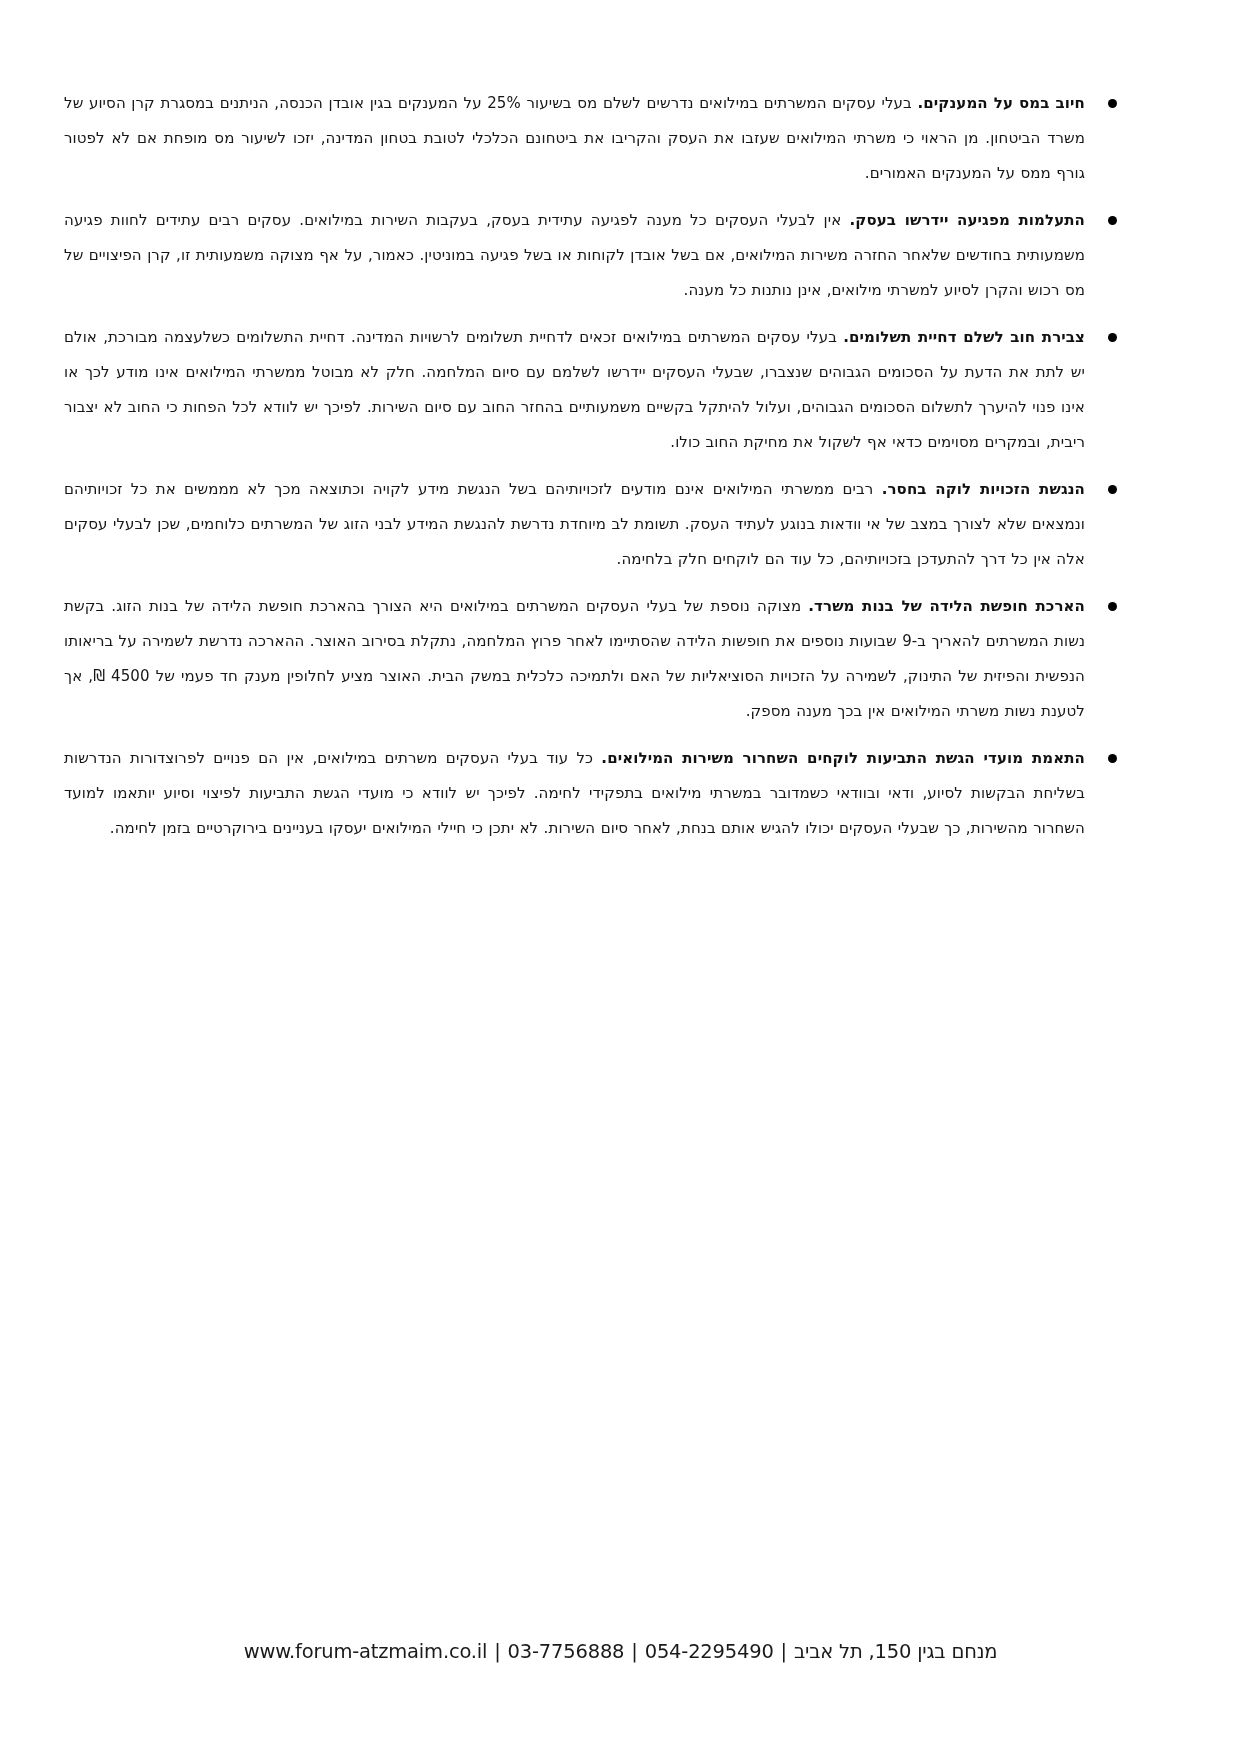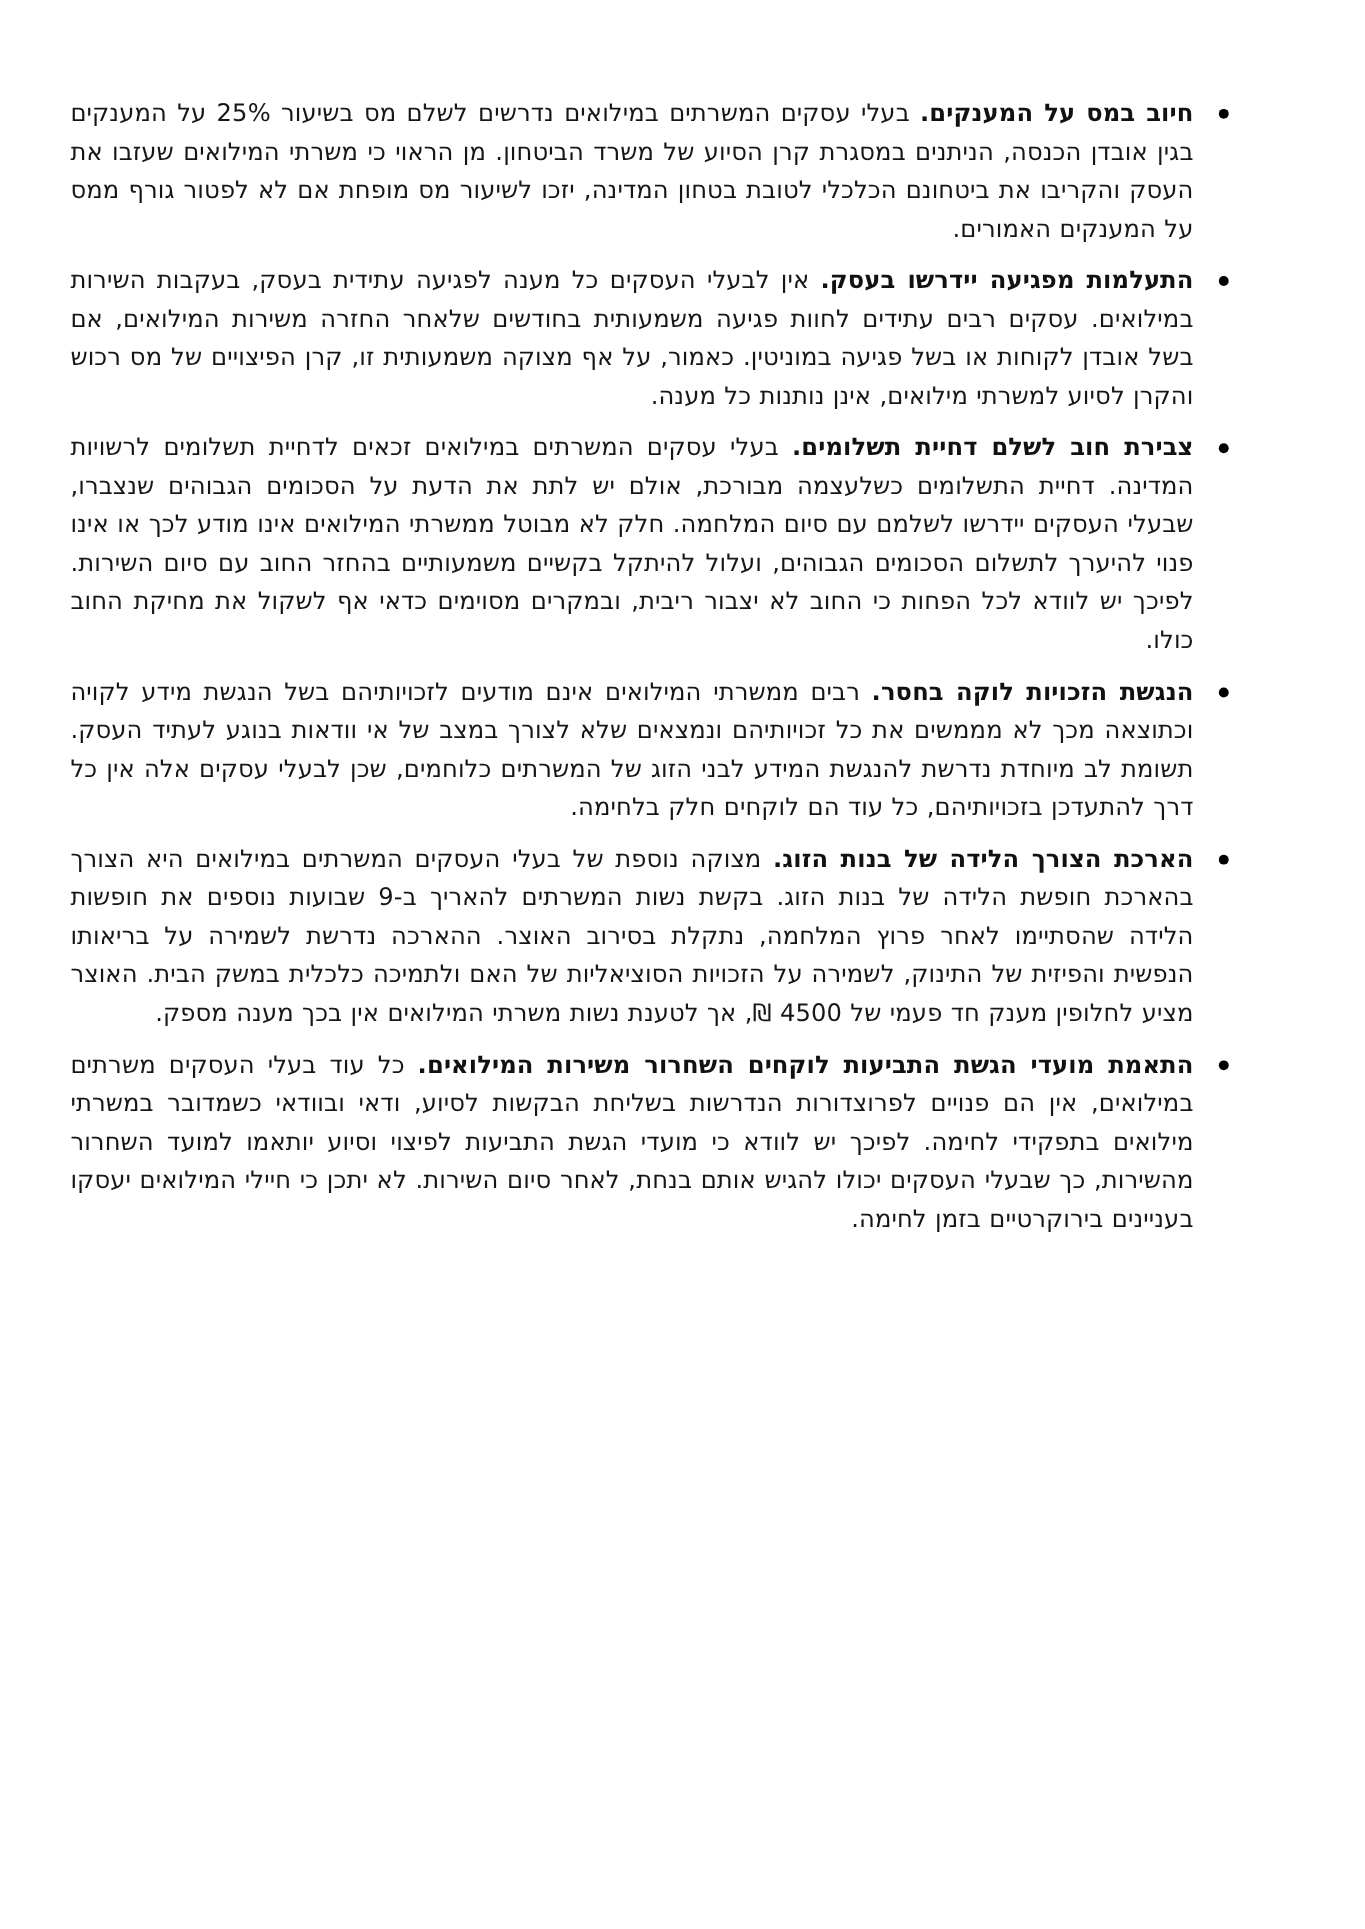--- a/index.html
+++ b/index.html
@@ -25,21 +25,21 @@
   }
   ul.bullets {
     list-style: none;
     margin: 0;
     padding: 0 34px 0 0;
   }
   ul.bullets li {
     position: relative;
     text-align: justify;
     text-align-last: right;
-    font-size: 22px;
+    font-size: 15px;
     line-height: 35px;
     margin: 0 0 12px 0;
     letter-spacing: 0.1px;
     word-spacing: 0.5px;
   }
   .dot {
     position: absolute;
     right: -32px;
     top: 13px;
     width: 9px;
@@ -94,27 +94,30 @@
       </li>
 
       <li>
         <span class="dot"></span>
         <span class="lead">הנגשת הזכויות לוקה בחסר.</span>
         <span>רבים ממשרתי המילואים אינם מודעים לזכויותיהם בשל הנגשת מידע לקויה וכתוצאה מכך לא מממשים את כל זכויותיהם ונמצאים שלא לצורך במצב של אי וודאות בנוגע לעתיד העסק. תשומת לב מיוחדת נדרשת להנגשת המידע לבני הזוג של המשרתים כלוחמים, שכן לבעלי עסקים אלה אין כל דרך להתעדכן בזכויותיהם, כל עוד הם לוקחים חלק בלחימה.</span>
       </li>
 
       <li>
         <span class="dot"></span>
-        <span class="lead">הארכת הצורך הלידה של בנות הזוג.</span>
+        <span class="lead">הארכת חופשת הלידה של בנות משרד.</span>
         <span>מצוקה נוספת של בעלי העסקים המשרתים במילואים היא הצורך בהארכת חופשת הלידה של בנות הזוג. בקשת נשות המשרתים להאריך ב-9 שבועות נוספים את חופשות הלידה שהסתיימו לאחר פרוץ המלחמה, נתקלת בסירוב האוצר. ההארכה נדרשת לשמירה על בריאותו הנפשית והפיזית של התינוק, לשמירה על הזכויות הסוציאליות של האם ולתמיכה כלכלית במשק הבית. האוצר מציע לחלופין מענק חד פעמי של 4500 ₪, אך לטענת נשות משרתי המילואים אין בכך מענה מספק.</span>
       </li>
 
       <li>
         <span class="dot"></span>
         <span class="lead">התאמת מועדי הגשת התביעות לוקחים השחרור משירות המילואים.</span>
         <span>כל עוד בעלי העסקים משרתים במילואים, אין הם פנויים לפרוצדורות הנדרשות בשליחת הבקשות לסיוע, ודאי ובוודאי כשמדובר במשרתי מילואים בתפקידי לחימה. לפיכך יש לוודא כי מועדי הגשת התביעות לפיצוי וסיוע יותאמו למועד השחרור מהשירות, כך שבעלי העסקים יכולו להגיש אותם בנחת, לאחר סיום השירות. לא יתכן כי חיילי המילואים יעסקו בעניינים בירוקרטיים בזמן לחימה.</span>
       </li>
 
     </ul>
   </div>
 
+  <div class="footer">
+    <span>www.forum-atzmaim.co.il</span><span class="sep">|</span><span>03-7756888</span><span class="sep">|</span><span>054-2295490</span><span class="sep">|</span><span dir="rtl">מנחם בגין 150, תל אביב</span>
+  </div>
 
 </div>
 
 </body></html>

